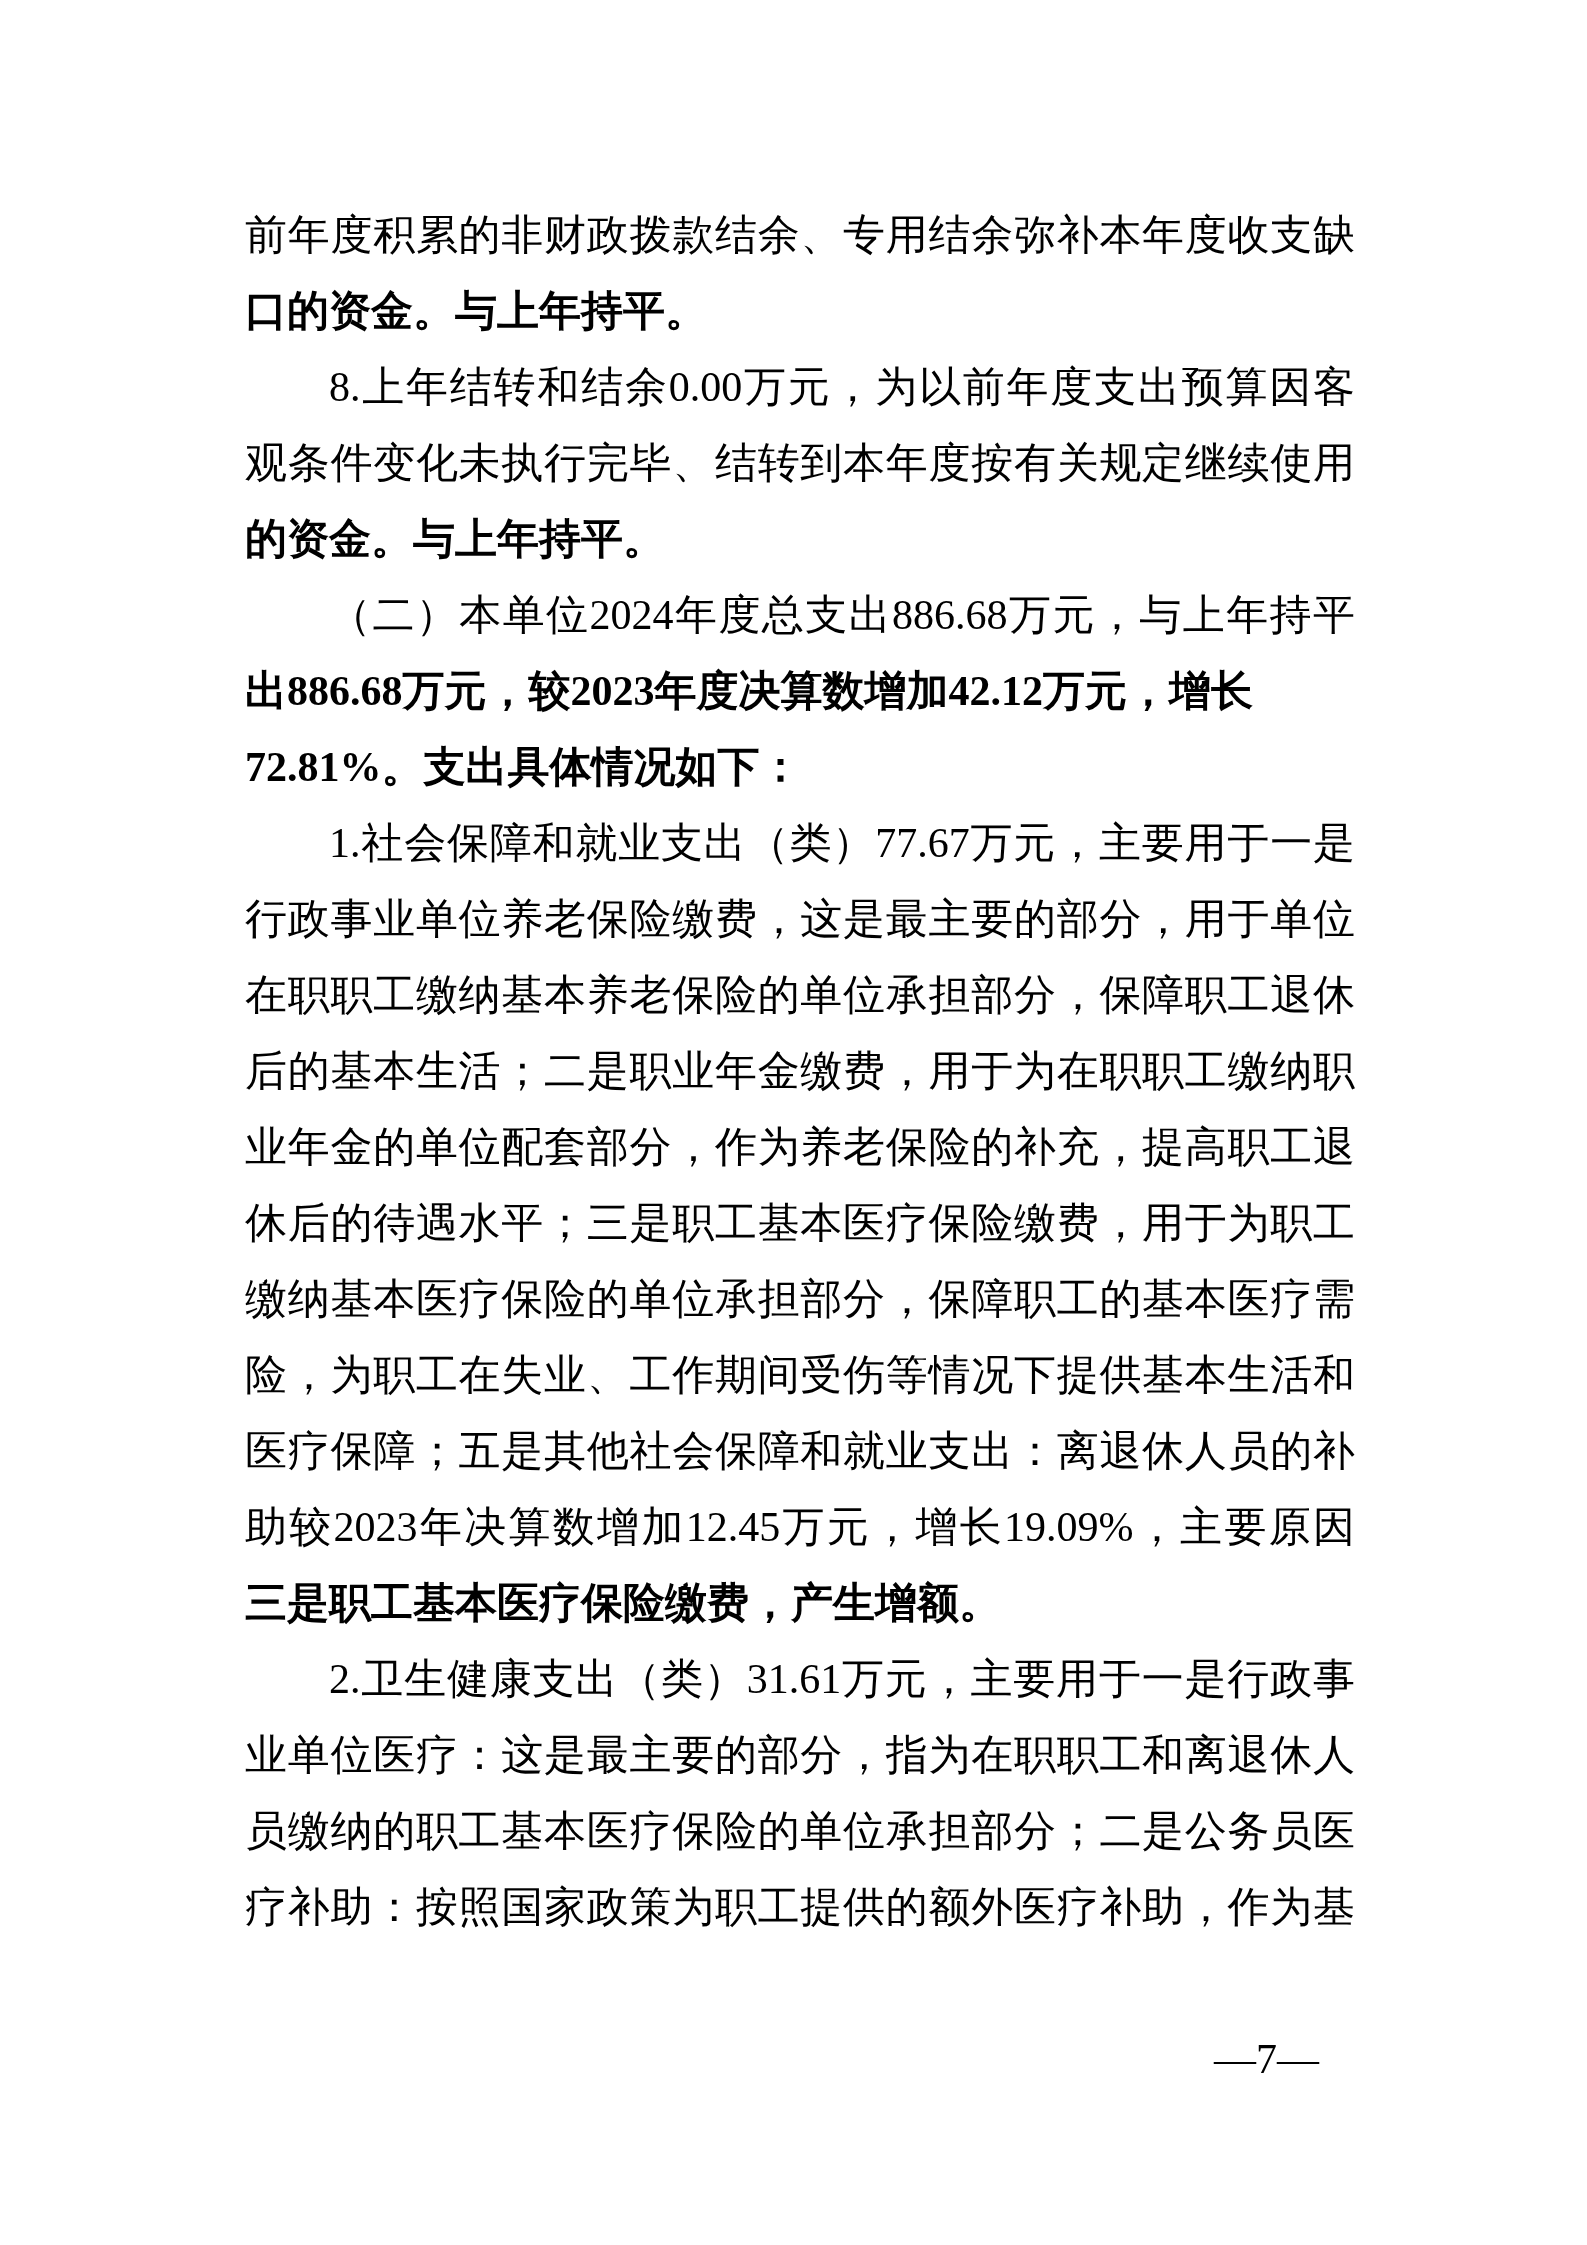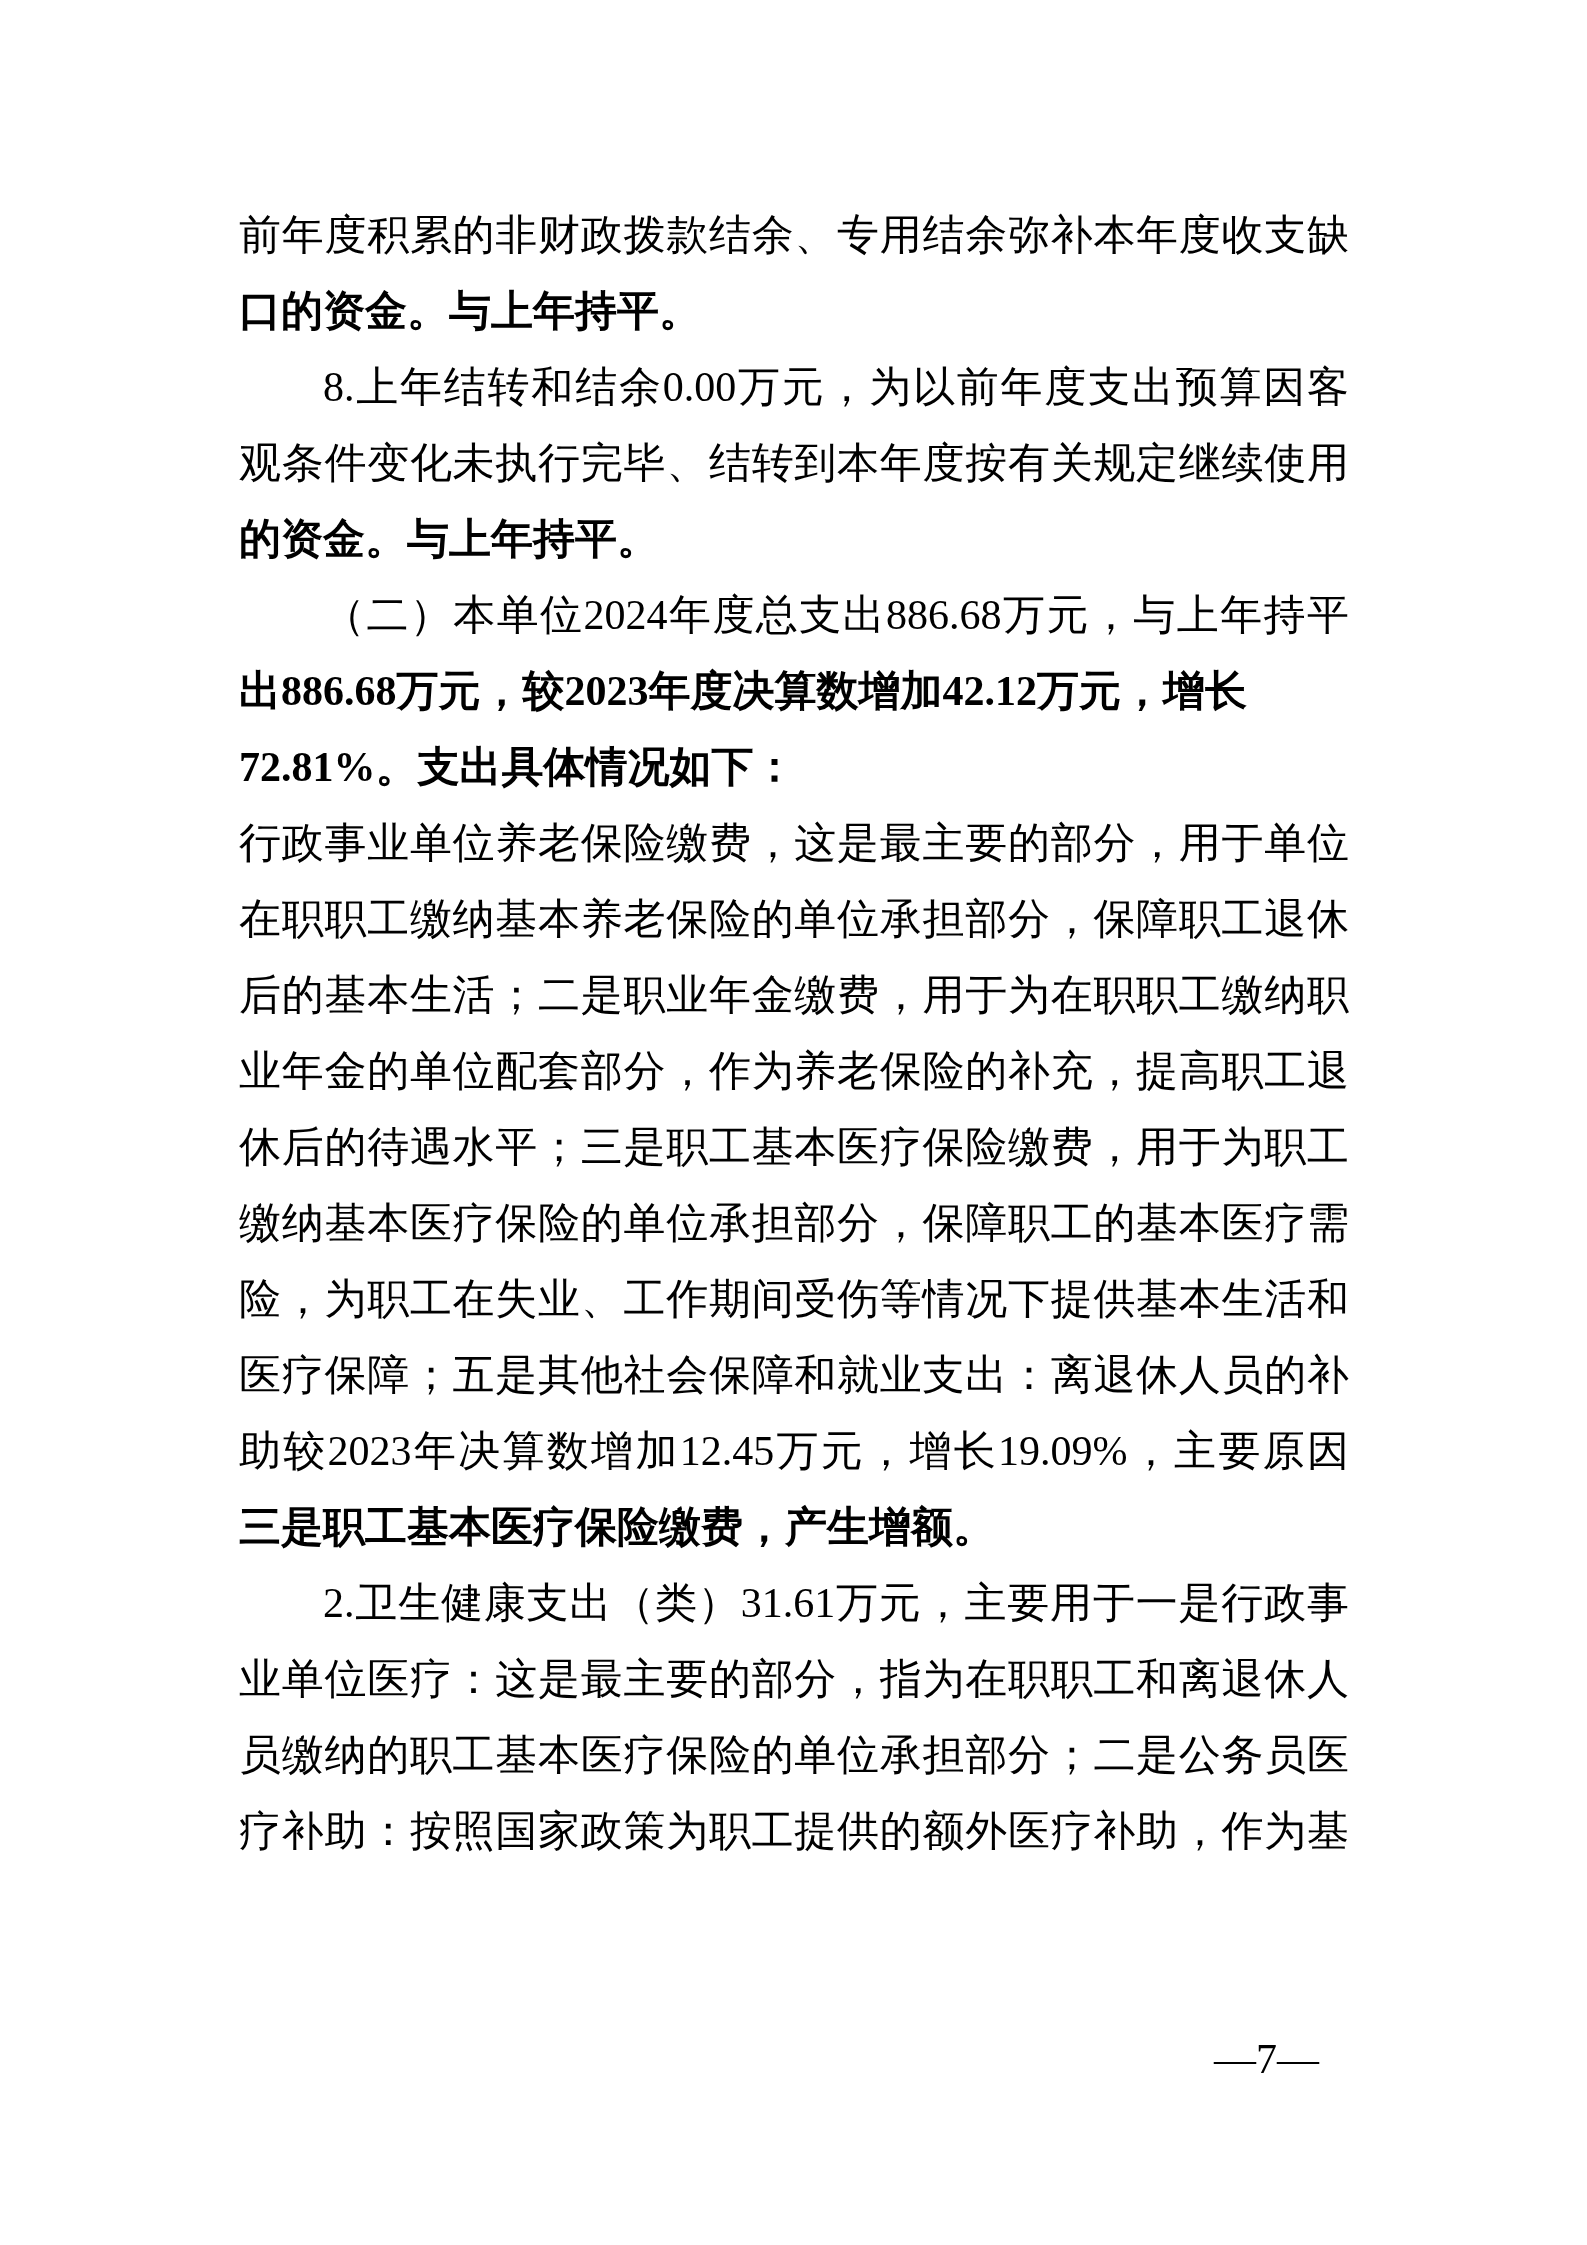--- a/index.html
+++ b/index.html
@@ -12,21 +12,21 @@
     width: 1587px;
     height: 2245px;
     background: #ffffff;
     margin: 0 auto;
     overflow: hidden;
     font-family: "Liberation Serif", "DejaVu Serif", serif;
     color: #000000;
   }
   .doc-body {
     position: absolute;
-    left: 239px;
+    left: 245px;
     top: 197px;
     width: 1110px;
     font-size: 42px;
     line-height: 76px;
     color: #000000;
   }
   .text-line {
     width: 100%;
     white-space: normal;
     overflow: hidden;
@@ -61,20 +61,21 @@
 <div class="page">
   <div class="doc-body">
       <div class="text-line justify">前年度积累的非财政拨款结余、专用结余弥补本年度收支缺</div>
       <div class="text-line left">口的资金。与上年持平。</div>
       <div class="text-line justify indent">8.上年结转和结余0.00万元，为以前年度支出预算因客</div>
       <div class="text-line justify">观条件变化未执行完毕、结转到本年度按有关规定继续使用</div>
       <div class="text-line left">的资金。与上年持平。</div>
       <div class="text-line justify indent">（二）本单位2024年度总支出886.68万元，与上年持平</div>
       <div class="text-line left">出886.68万元，较2023年度决算数增加42.12万元，增长</div>
       <div class="text-line left">72.81%。支出具体情况如下：</div>
+      <div class="text-line justify indent">1.社会保障和就业支出（类）77.67万元，主要用于一是</div>
       <div class="text-line justify">行政事业单位养老保险缴费，这是最主要的部分，用于单位</div>
       <div class="text-line justify">在职职工缴纳基本养老保险的单位承担部分，保障职工退休</div>
       <div class="text-line justify">后的基本生活；二是职业年金缴费，用于为在职职工缴纳职</div>
       <div class="text-line justify">业年金的单位配套部分，作为养老保险的补充，提高职工退</div>
       <div class="text-line justify">休后的待遇水平；三是职工基本医疗保险缴费，用于为职工</div>
       <div class="text-line justify">缴纳基本医疗保险的单位承担部分，保障职工的基本医疗需</div>
       <div class="text-line justify">险，为职工在失业、工作期间受伤等情况下提供基本生活和</div>
       <div class="text-line justify">医疗保障；五是其他社会保障和就业支出：离退休人员的补</div>
       <div class="text-line justify">助较2023年决算数增加12.45万元，增长19.09%，主要原因</div>
       <div class="text-line left">三是职工基本医疗保险缴费，产生增额。</div>

